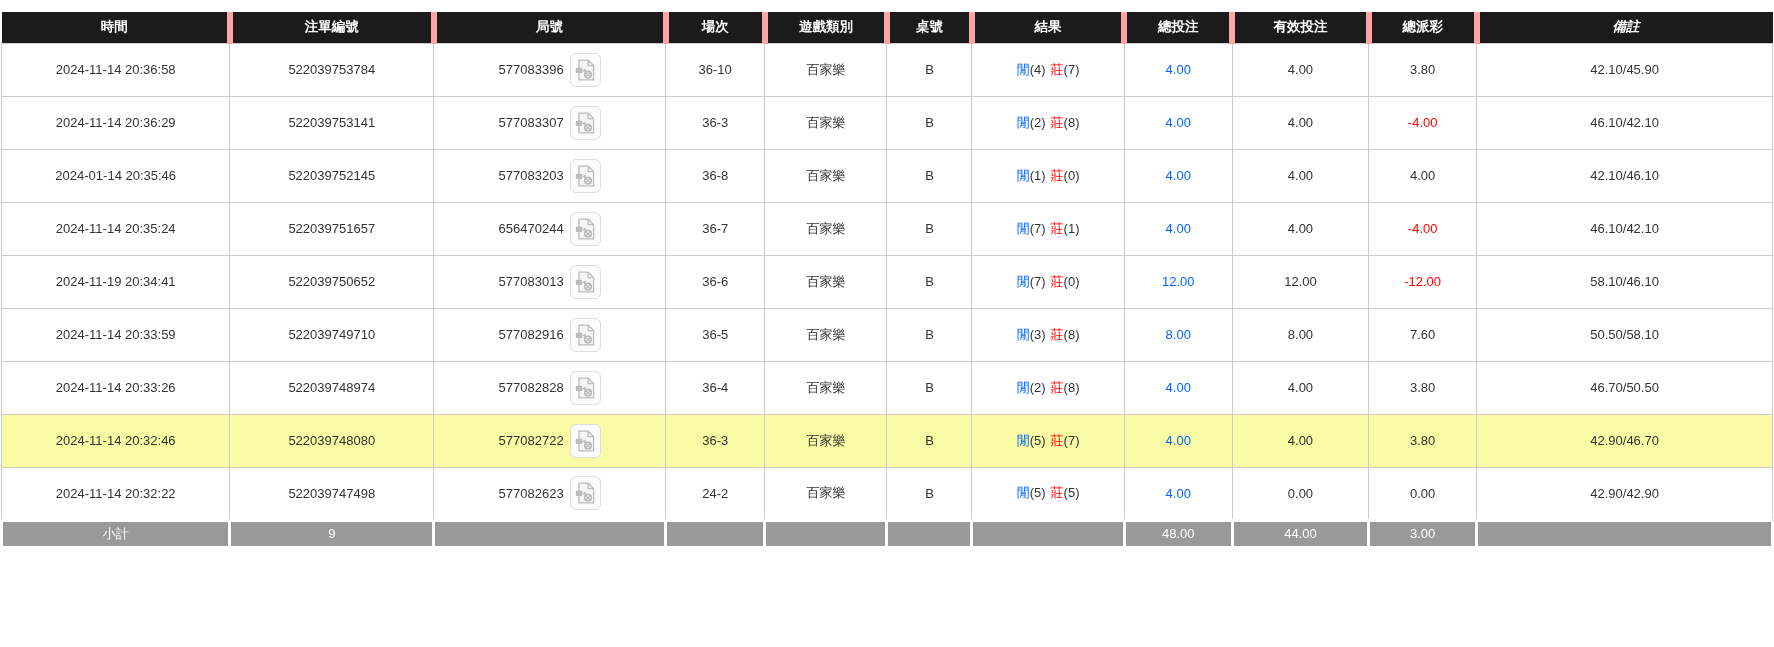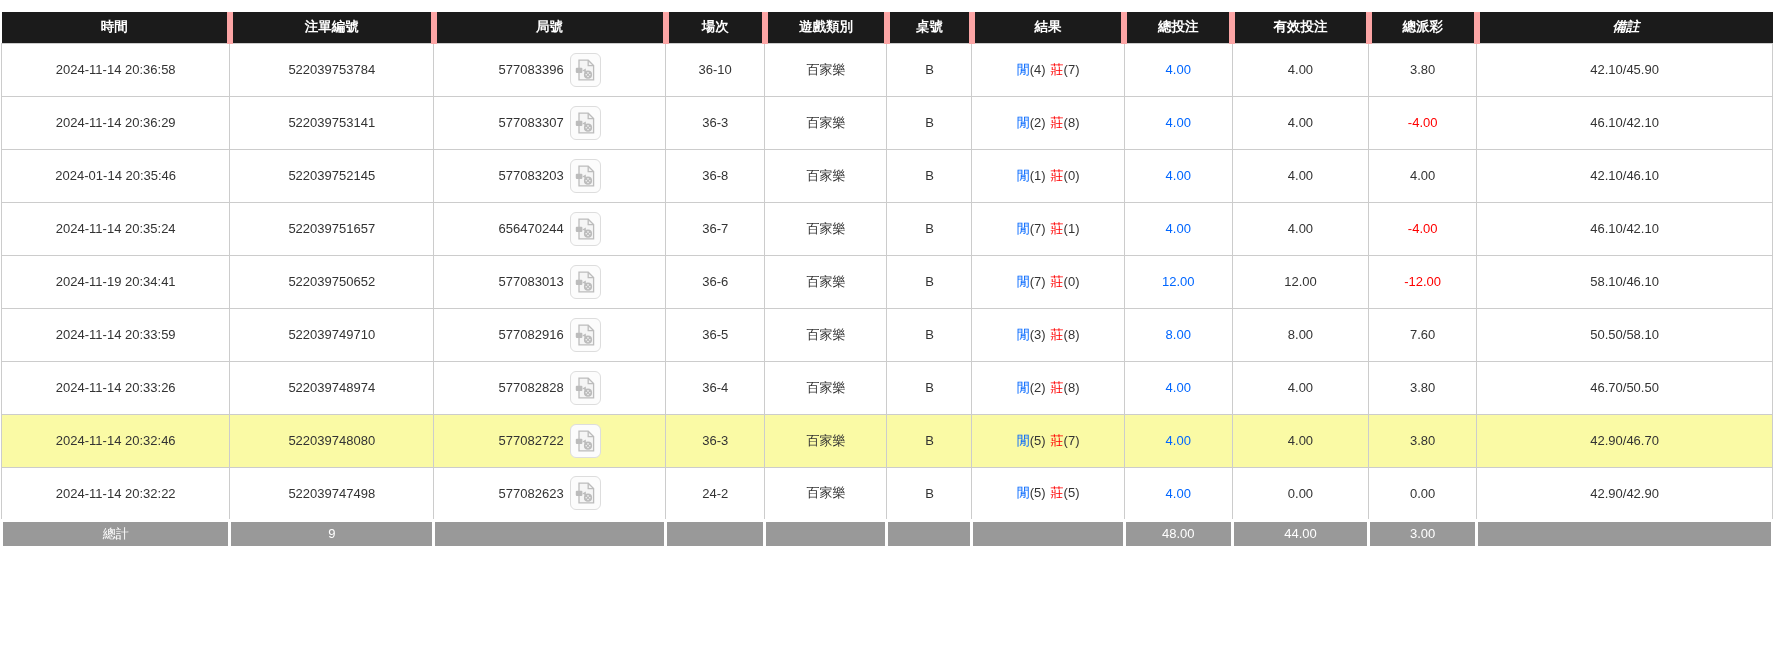--- a/index.html
+++ b/index.html
@@ -375,21 +375,21 @@
       <span class="res-player">閒</span><span class="res-pts">(5)</span><span class="res-gap"></span><span class="res-banker">莊</span><span class="res-pts">(5)</span>
     </td>
     <td class="amount-link">4.00</td>
     <td>0.00</td>
     <td class="payout">0.00</td>
     <td>42.90/42.90</td>
   </tr>
       </tbody>
     <tfoot>
       <tr>
-        <td>總計</td>
+        <td>小計</td>
         <td>9</td>
         <td></td>
         <td></td>
         <td></td>
         <td></td>
         <td></td>
         <td>48.00</td>
         <td>44.00</td>
         <td>3.00</td>
         <td></td>

